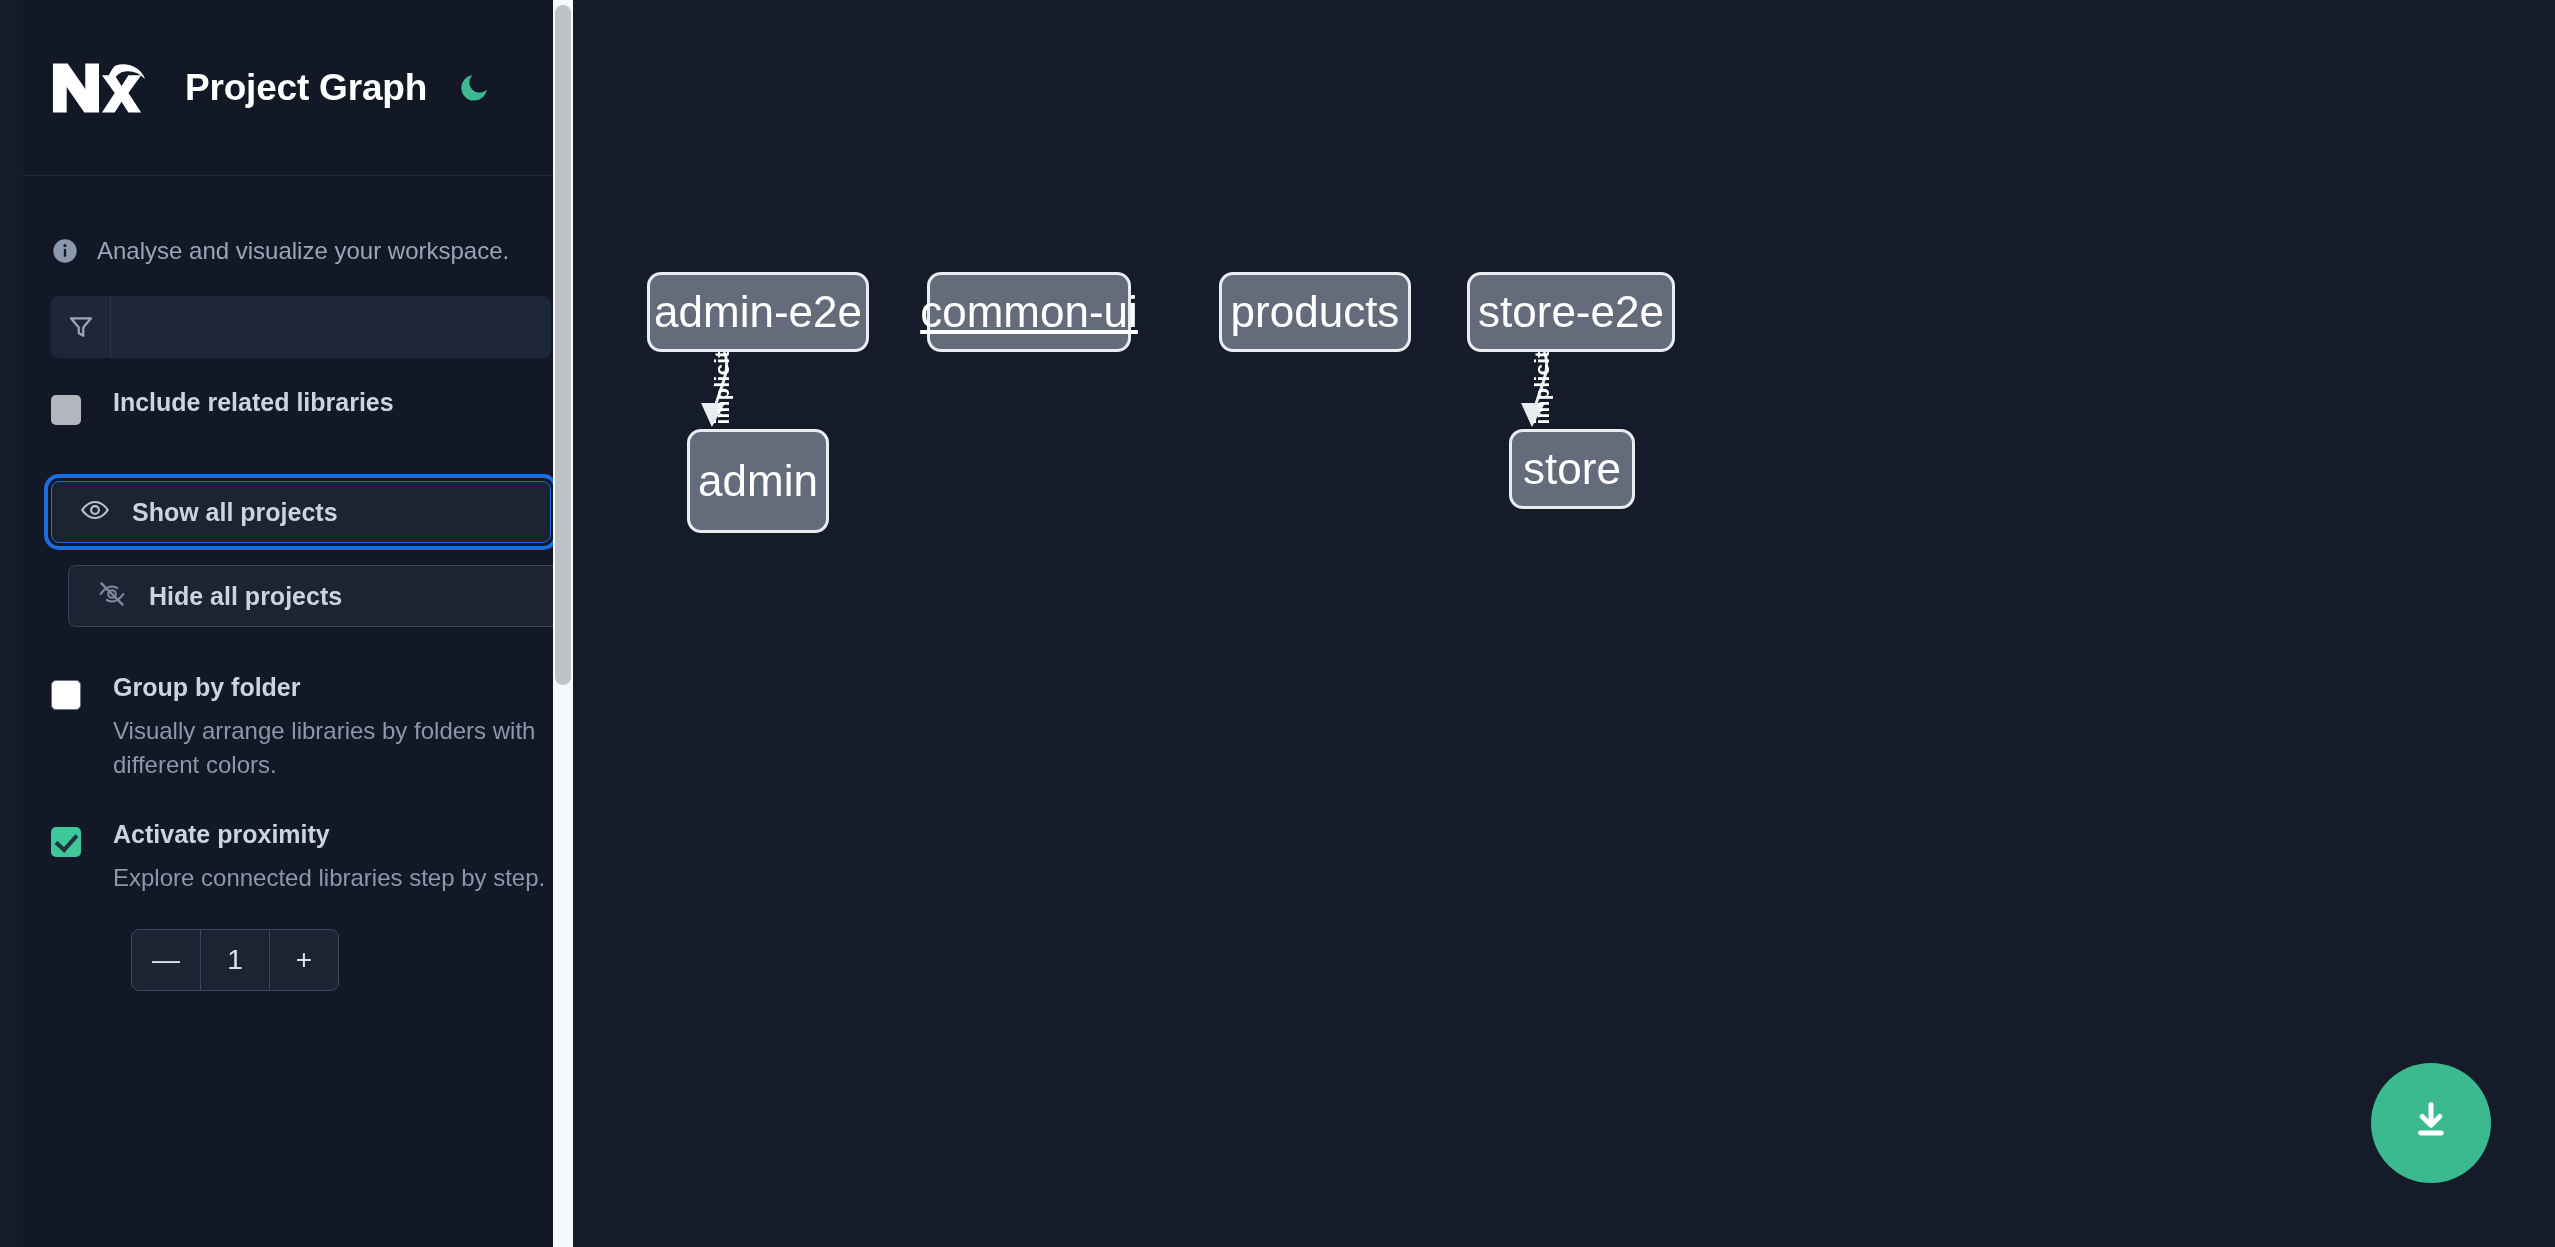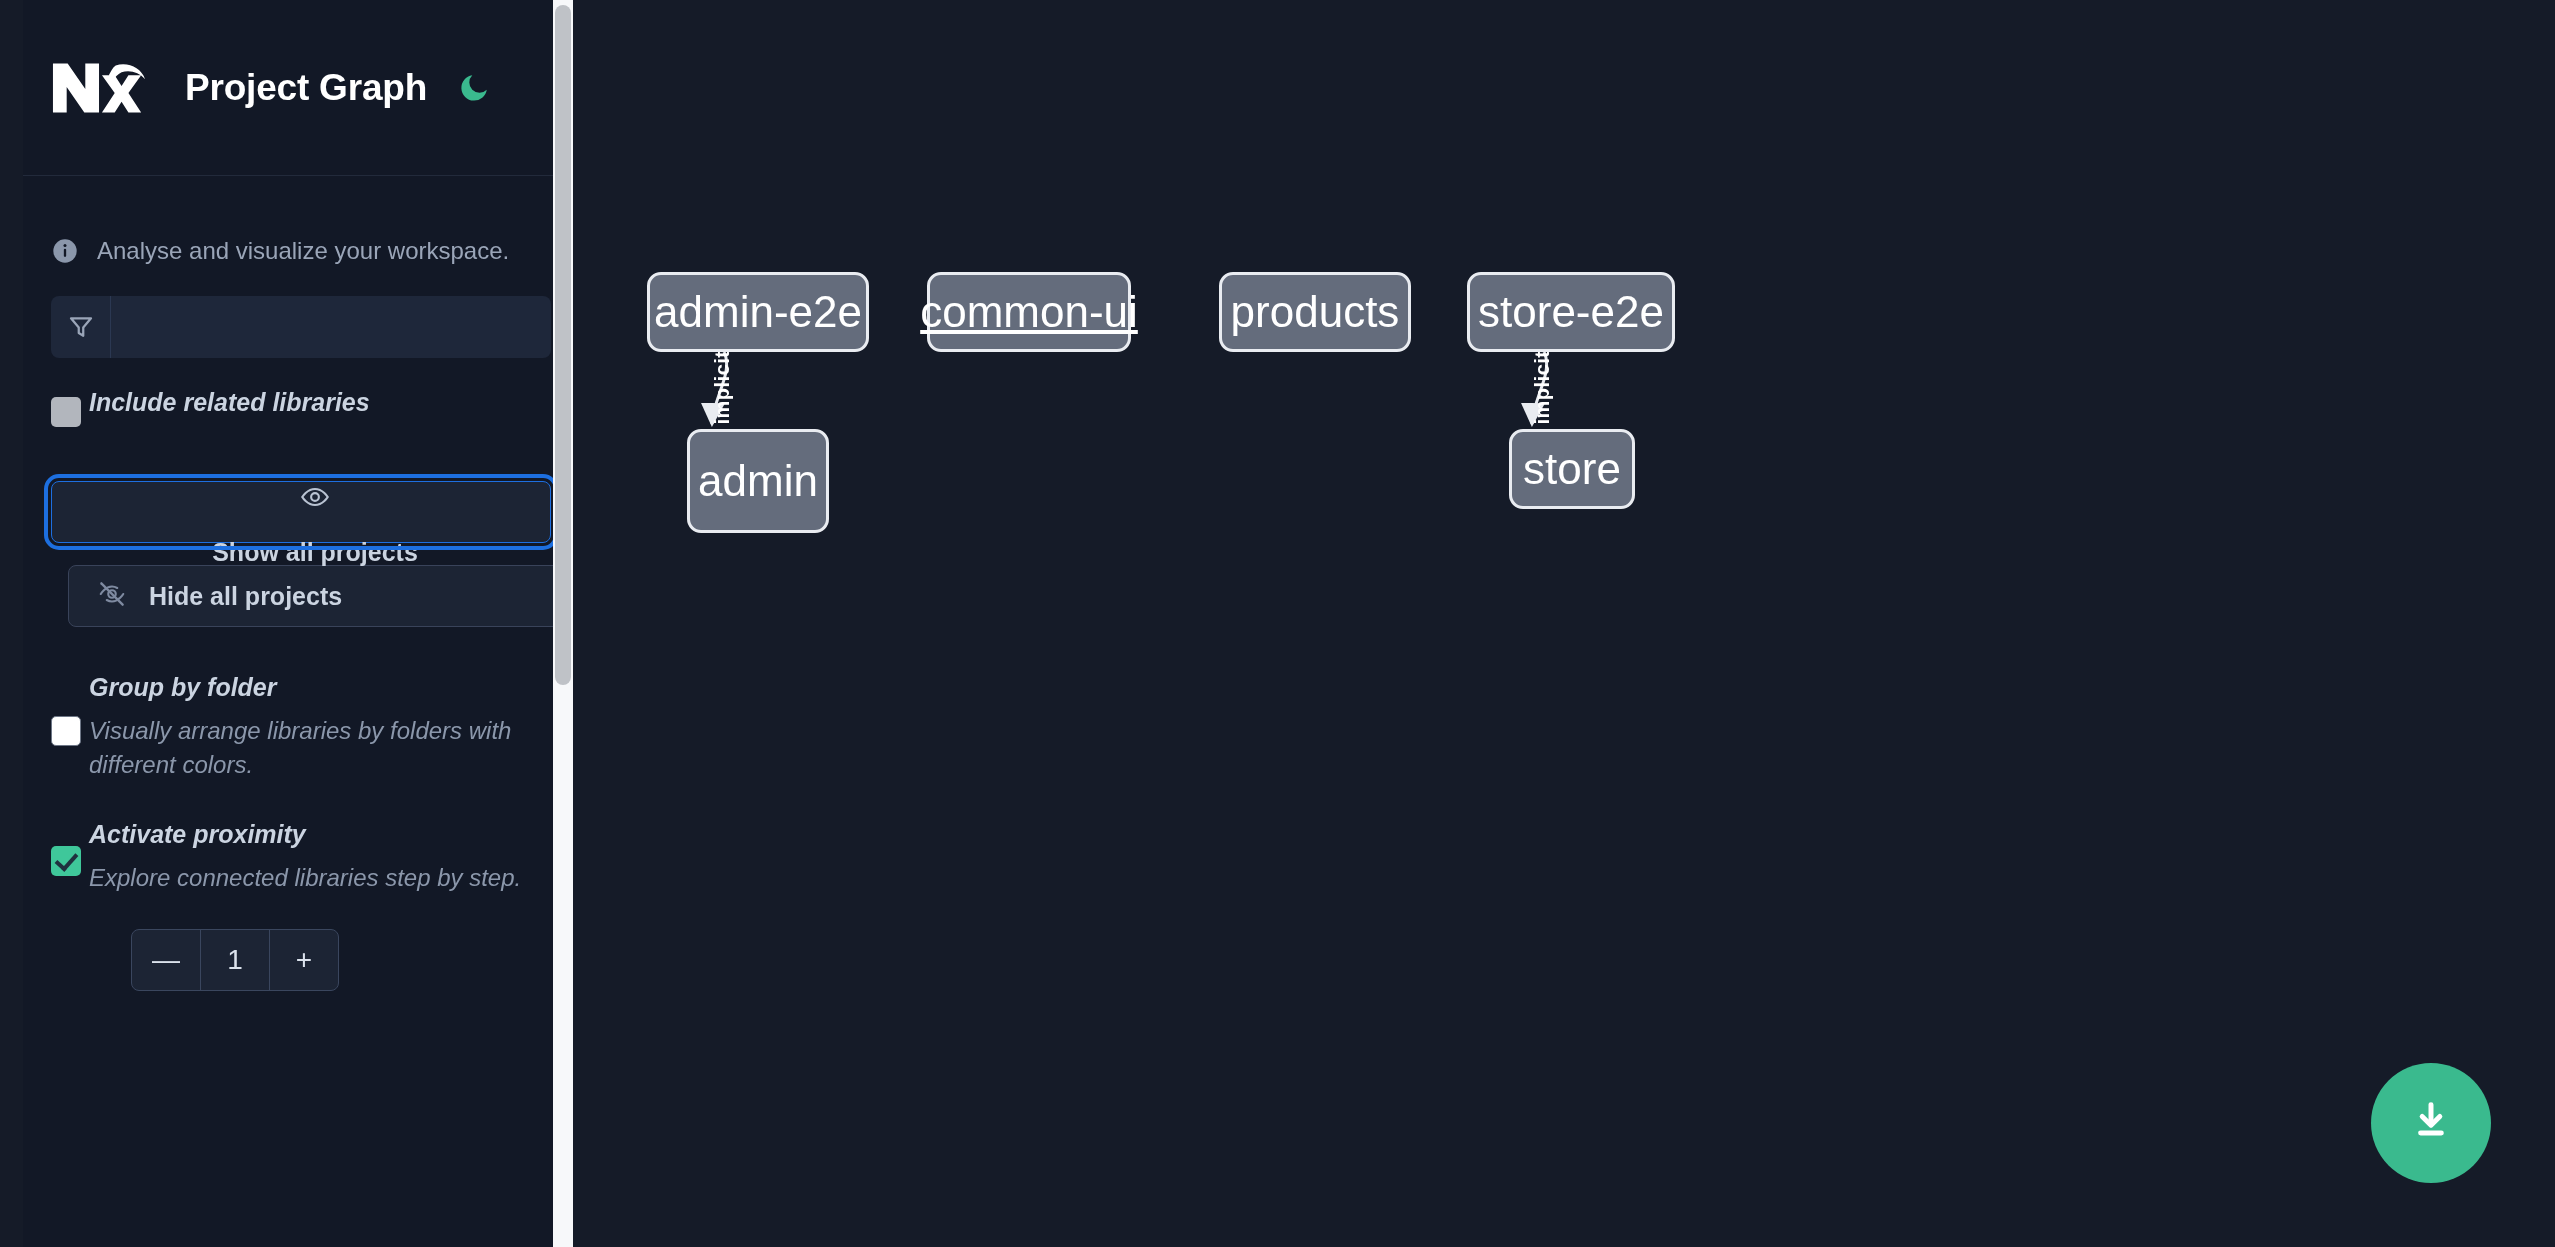--- a/index.html
+++ b/index.html
@@ -57,22 +57,22 @@
     border-right: 1px solid #2b3852;
   }
   .filter-input {
     flex: 1; background: transparent; border: 0; outline: none;
     color: #e6eaf1; font-size: 25px; padding: 0 16px;
     font-family: "Liberation Sans", sans-serif;
   }
   .filter-input::placeholder { color: #8b97ab; }
 
   .option {
-    display: flex; gap: 8px; padding: 0 28px;
-    margin-top: 32px; align-items: center; font-style: italic;
+    display: flex; gap: 32px; padding: 0 28px;
+    margin-top: 32px; align-items: flex-start;
   }
   .cb {
     width: 30px; height: 30px; flex: 0 0 30px; margin-top: 5px;
     border-radius: 5px; position: relative; cursor: pointer;
   }
   .cb.gray  { background: #b2b6bd; }
   .cb.white { background: #ffffff; border: 1px solid #6d7686; }
   .cb.green { background: #3fc79a; }
   .cb.green::after {
     content: ""; position: absolute; left: 9px; top: 3px;
@@ -89,21 +89,20 @@
   .action-btn {
     margin: 0 28px; width: 500px; height: 62px;
     display: flex; align-items: center; gap: 22px;
     padding-left: 28px;
     background: #1c2434; border: 1px solid #39435a;
     border-radius: 8px; cursor: pointer;
   }
   .action-btn.focused {
     outline: 4px solid #1d6fe0; outline-offset: 3px;
     border-color: #1d6fe0;
-    flex-direction: column;
   }
   .action-label { font-size: 25px; font-weight: 700; color: #cbd4e1; }
   #show-all-btn { margin-top: 52px; }
   #hide-all-btn { margin-top: 22px; margin-left: 45px; }
 
   .stepper {
     margin: 34px 0 0 108px;
     display: flex; width: 208px; height: 62px;
     border: 1px solid #3a465e; border-radius: 8px; overflow: hidden;
     background: #1c2434;

